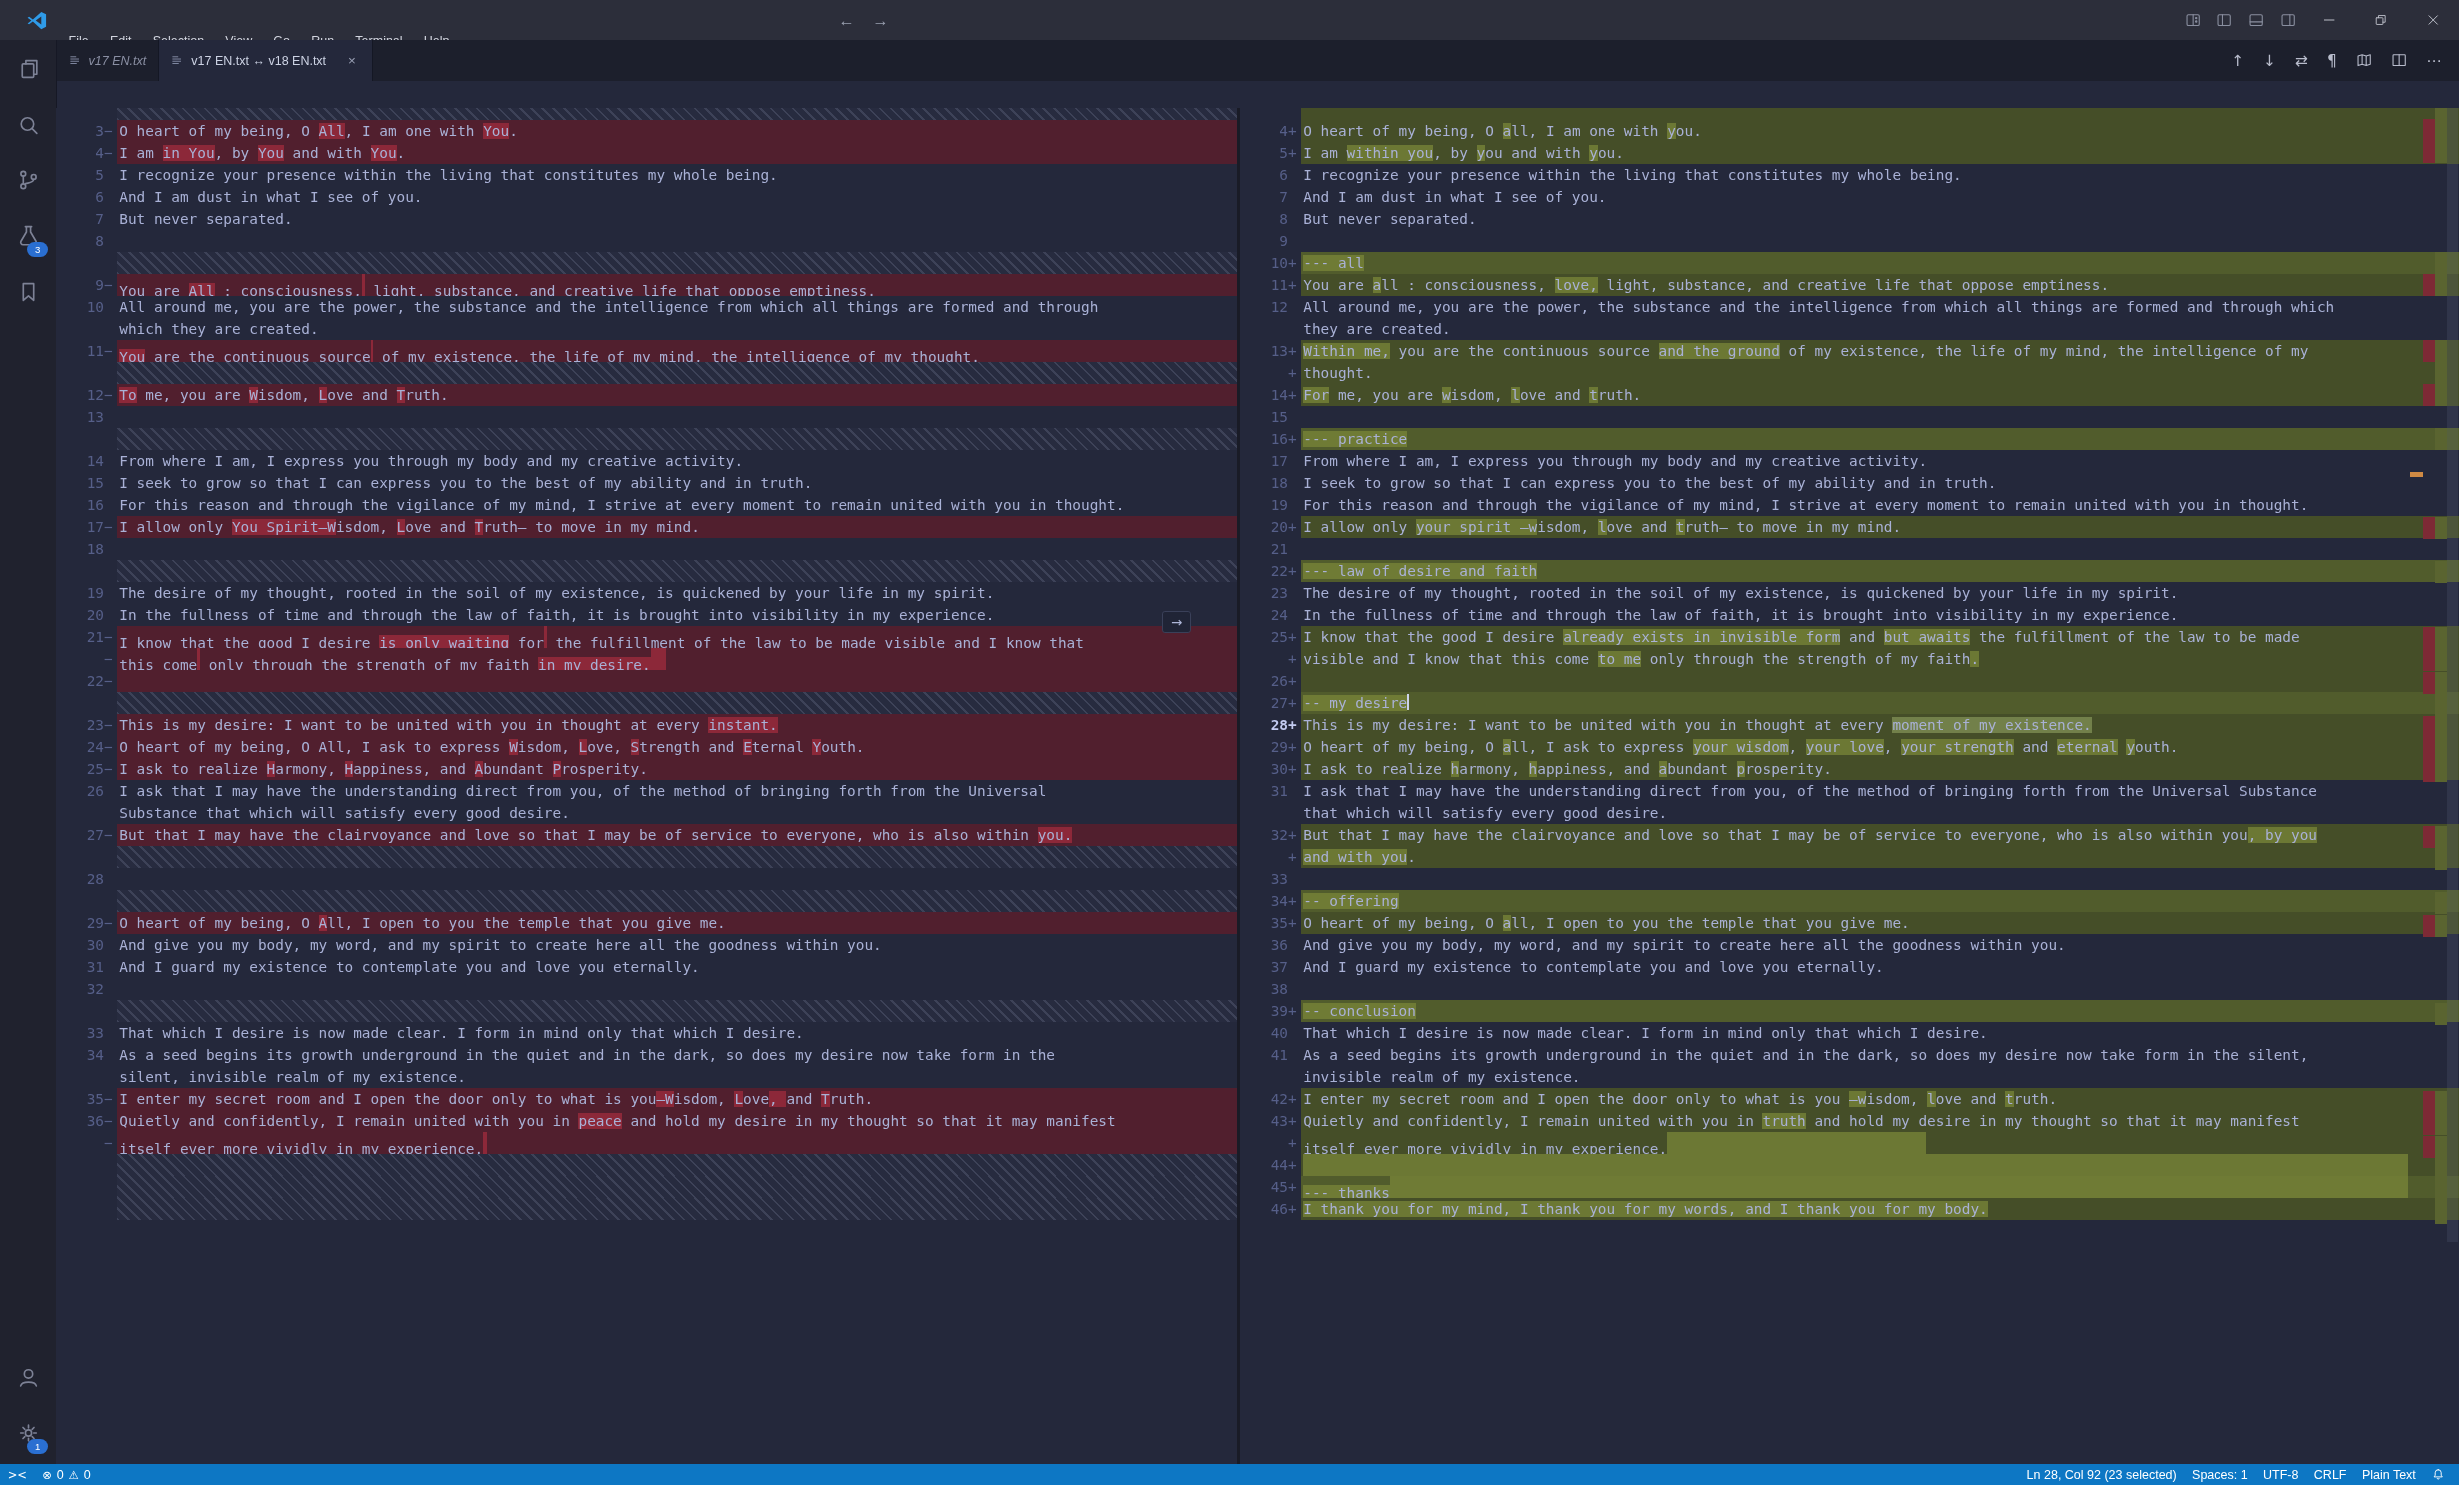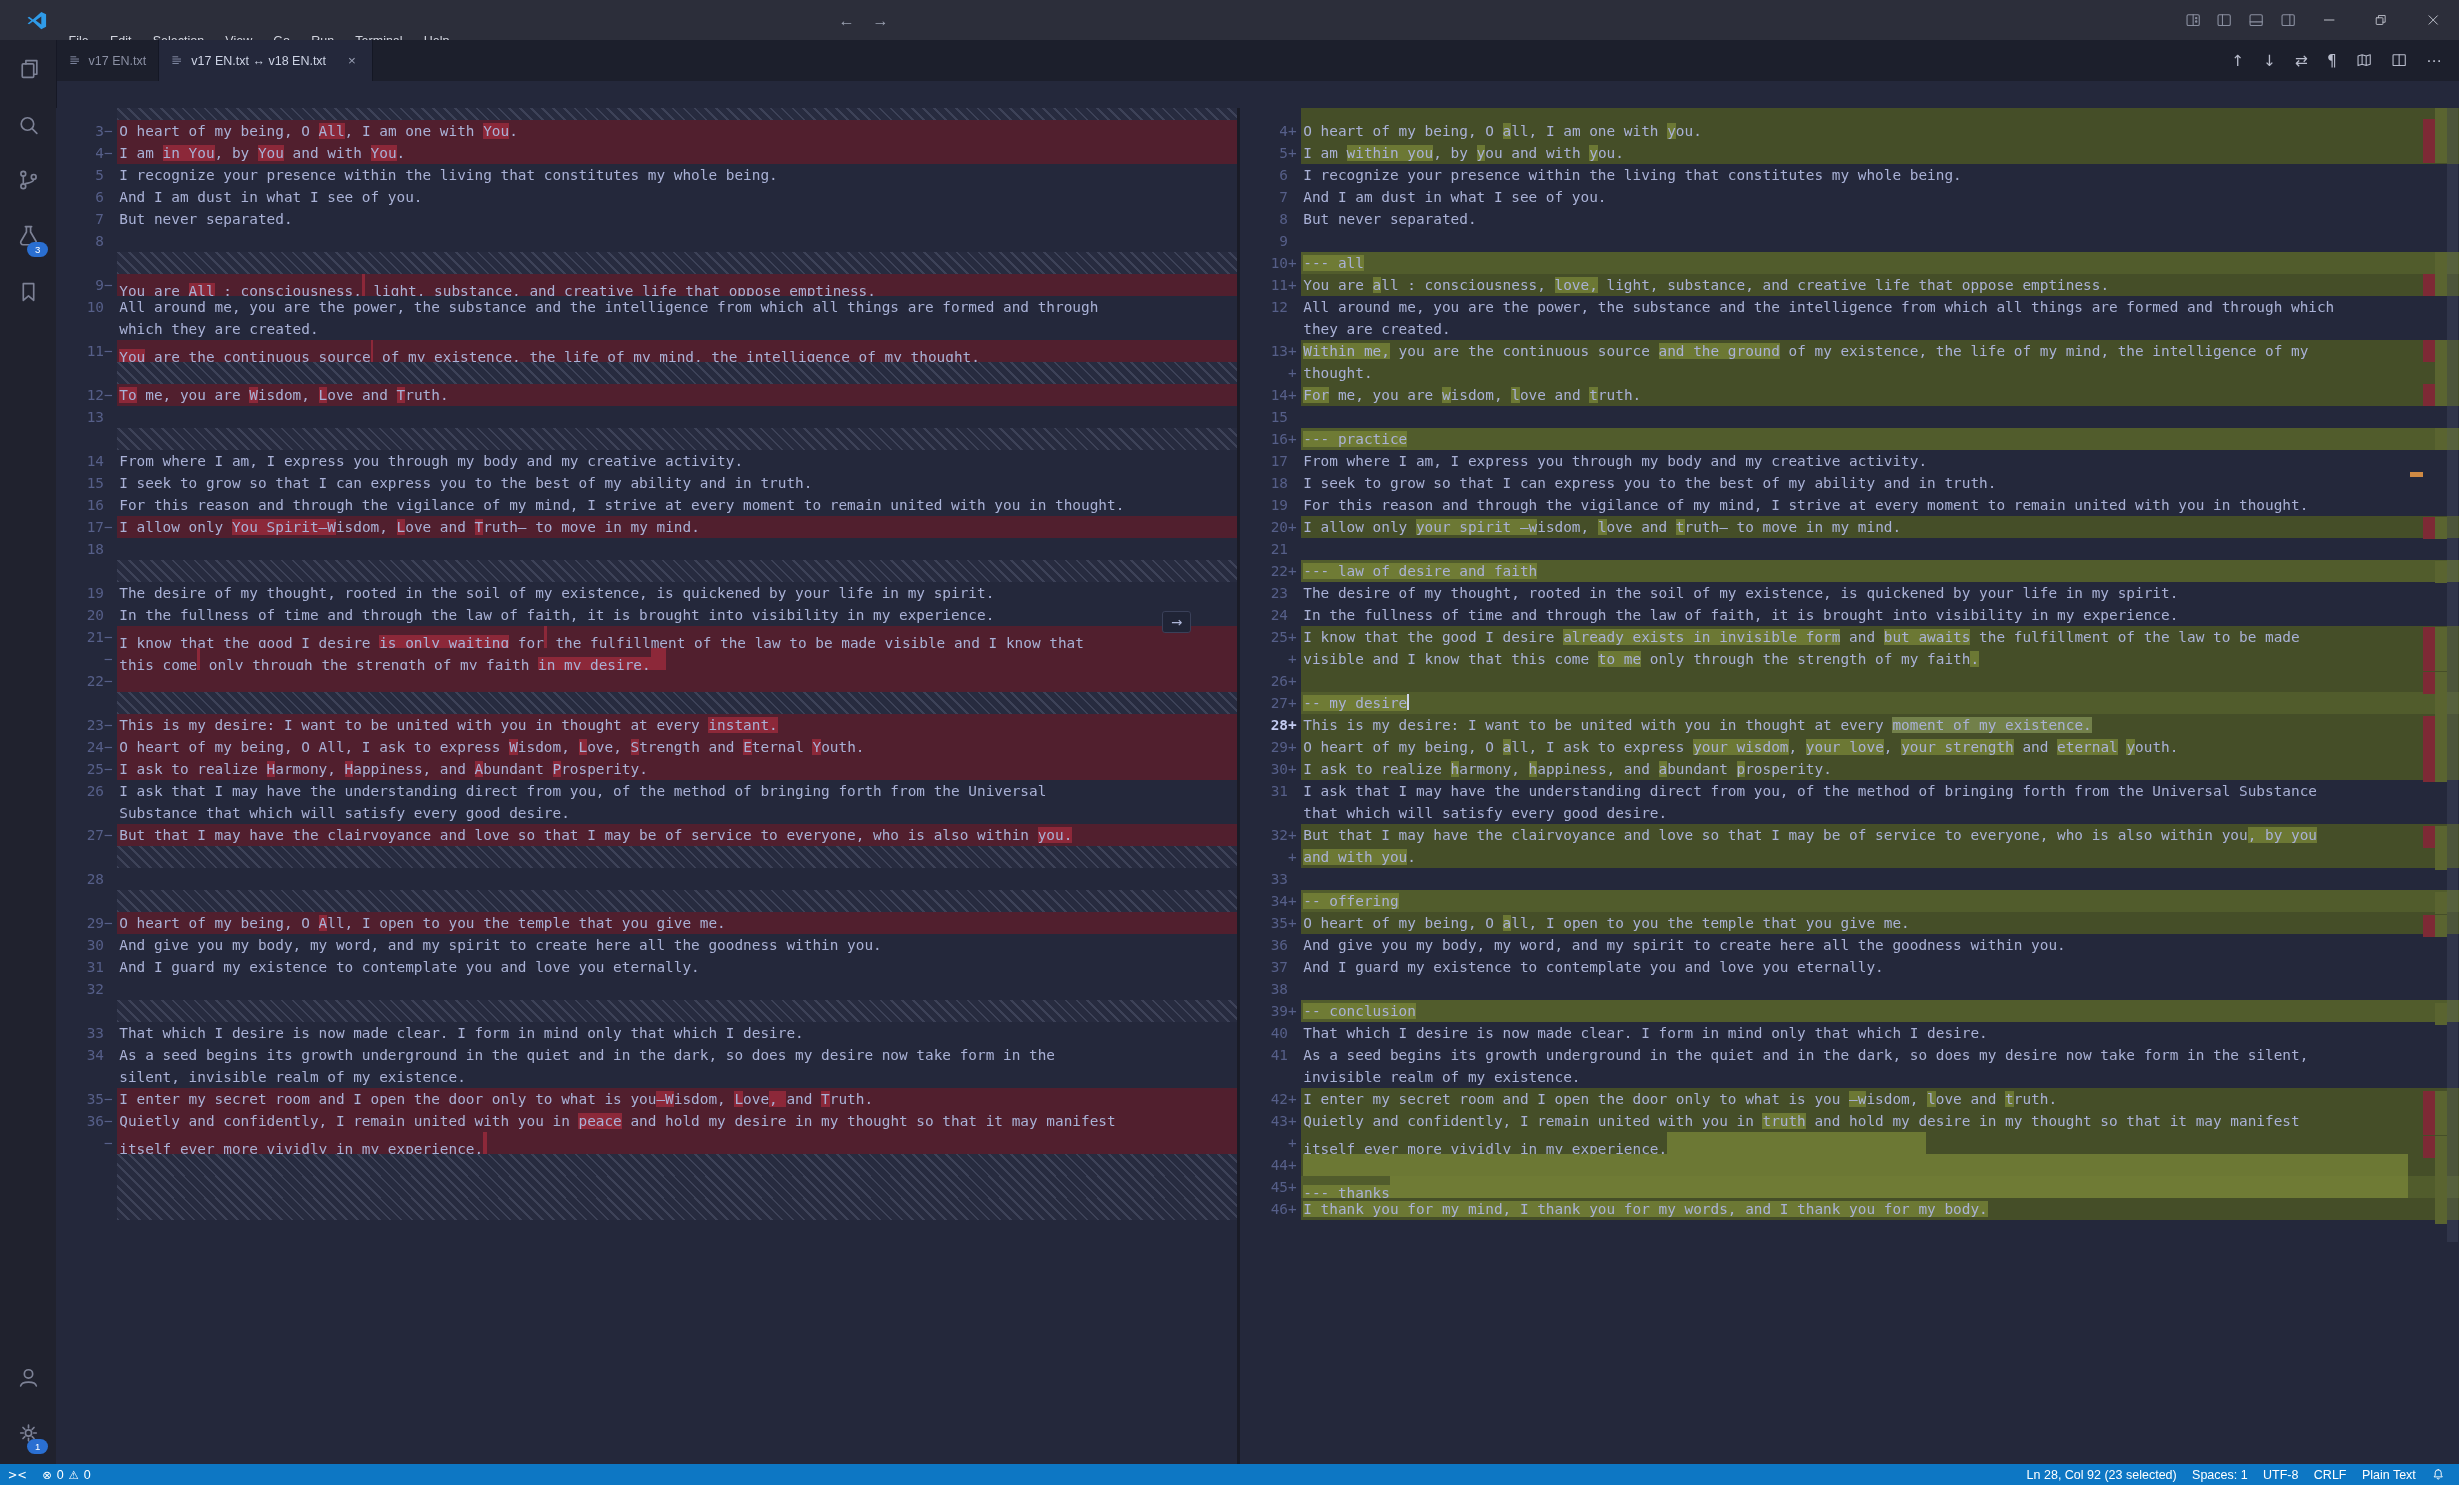--- a/index.html
+++ b/index.html
@@ -19,21 +19,21 @@
              justify-content:center;font-size:12.5px;color:#8d93a6;gap:5.8px;}
   .layout-icons{position:absolute;right:163px;top:0;height:40px;display:flex;align-items:center;gap:15.4px;}
   .layout-icons .ti{color:#8a8fa0;}
   .wincontrols{position:absolute;right:0;top:0;height:40px;display:flex;}
   .winbtn{width:52px;height:40px;display:flex;align-items:center;justify-content:center;color:#c2c5cf;}
 
   
   .tabbar{position:absolute;left:56px;top:40px;right:0;height:41px;background:#1c1f2c;display:flex;}
   .tab{display:flex;align-items:center;gap:7.7px;padding:0 11.5px;font-size:12.5px;color:#8a8fa3;
        border-right:1px solid #141724;height:41px;box-sizing:border-box;}
-  .tab.preview .tab-label{text-align:center;}
+  .tab.preview .tab-label{font-style:italic;text-align:center;}
   .tab.active{background:#24283b;color:#cdd3e4;align-items:center;}
   .tab-close{margin-left:9.6px;color:#9aa0b5;font-size:13.4px;width:17.3px;text-align:center;}
   .editor-toolbar{margin-left:auto;display:flex;align-items:center;gap:19px;padding-right:17.3px;color:#b8bccc;}
   .editor-toolbar .ti{color:#b8bccc;}
   .tglyph{font-size:15.4px;font-family:"DejaVu Sans",sans-serif;}
 
   
   .breadcrumb{position:absolute;left:56px;top:82px;right:0;height:26px;background:#24283b;
               display:flex;align-items:center;gap:6.7px;padding-left:37px;font-size:12px;color:#9aa0b5;}
 

